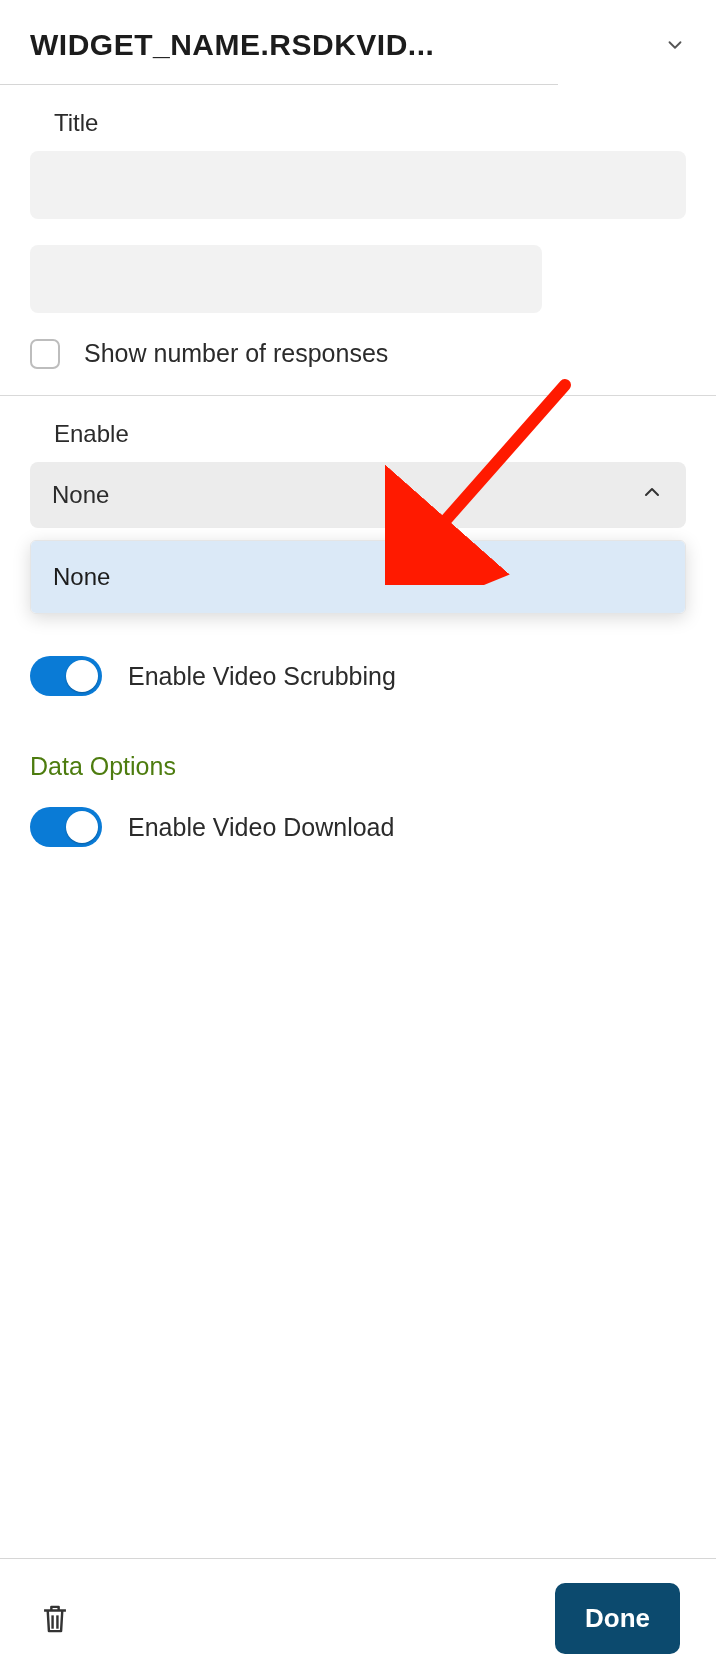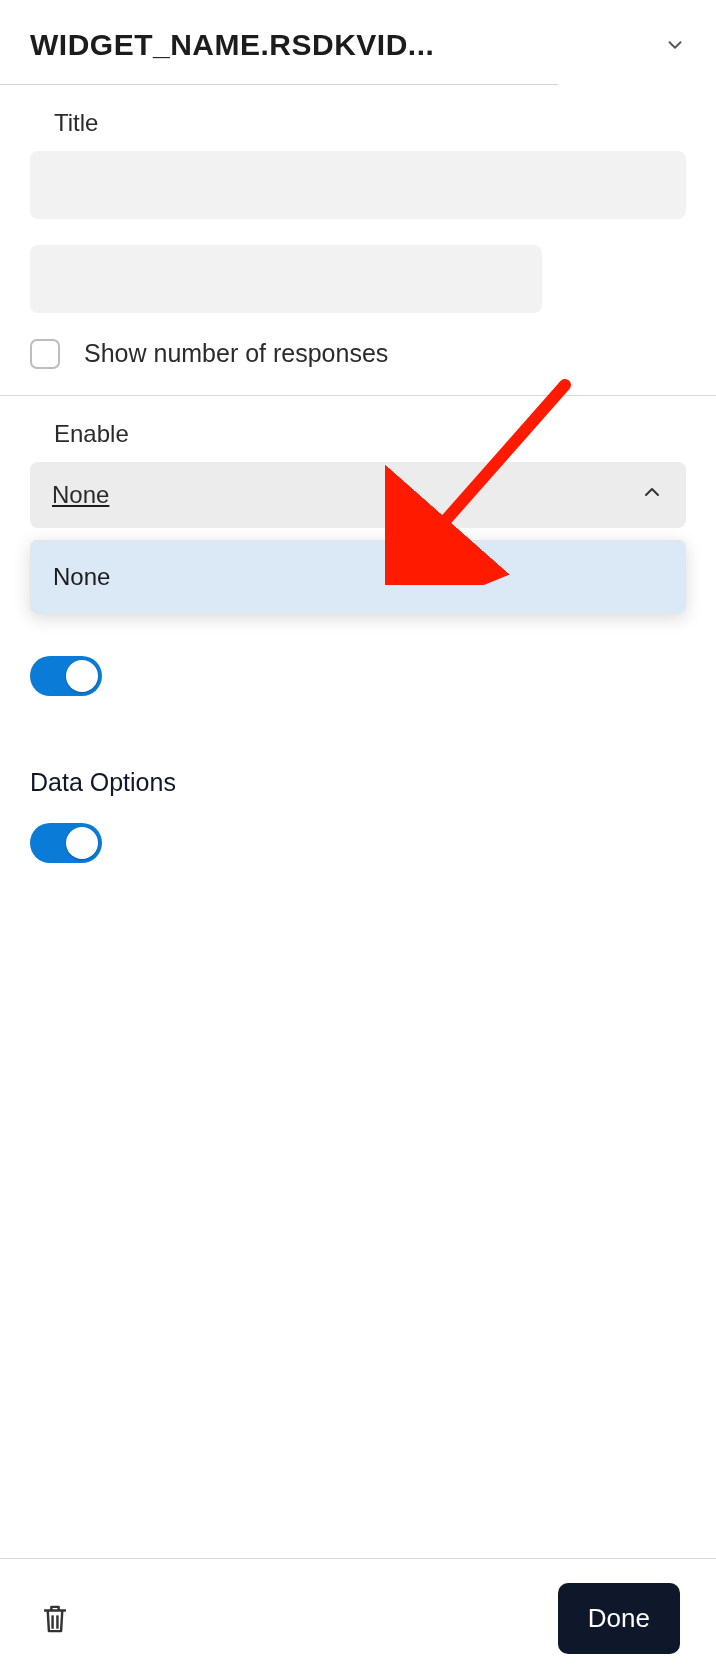--- a/index.html
+++ b/index.html
@@ -82,21 +82,20 @@
     width: 30px; height: 30px;
     border: 2px solid #bdbdbd;
     border-radius: 7px;
     background: #fff;
   }
   .checkbox-label { font-size: 25px; color:#2b2b2b; }
 
   
   .dropdown {
     position: relative;
-    text-decoration: underline;
   }
   .dropdown-closed {
     width: 100%;
     height: 66px;
     background: #ececec;
     border-radius: 8px;
     display: flex;
     align-items: center;
     justify-content: space-between;
     padding: 0 22px;
@@ -141,43 +140,43 @@
     right: 4px; top: 4px;
     width: 32px; height: 32px;
     background: #fff;
     border-radius: 50%;
     box-shadow: 0 1px 2px rgba(0,0,0,0.25);
   }
   .toggle-label { font-size: 25px; color:#2b2b2b; }
 
   .subheading {
     font-size: 25px;
-    color: #0f172a;
-    margin-top: 72px;
+    color: #4d7c0f;
+    margin-top: 56px;
     margin-bottom: 4px;
   }
 
   
   .footer {
     position: absolute;
     bottom: 0; left: 0; right: 0;
     height: 120px;
     border-top: 1px solid #d6d6d6;
     display: flex;
     align-items: center;
     justify-content: space-between;
     padding: 0 36px 0 40px;
     background:#fff;
   }
   .trash-icon { width: 30px; height: 34px; display:block;}
   .done-btn {
-    background: #0f172a;
+    background: #0c4a6e;
     color: #fff;
     font-size: 26px;
-    font-weight: 400;
+    font-weight: 700;
     border: none;
     border-radius: 10px;
     padding: 20px 30px;
     cursor: pointer;
   }
 
   
   .arrow-annot {
     position: absolute;
     left: 385px;
@@ -230,28 +229,30 @@
     </div>
     <div class="dropdown-list">
       <div class="dropdown-option selected">None</div>
     </div>
   </div>
 
   <div class="toggle-row" style="margin-top:128px;">
     <div class="toggle">
         <div class="knob"></div>
       </div>
+    <div class="toggle-label">Enable Video Scrubbing</div>
   </div>
 
   <div class="subheading">Data Options</div>
 
   <div class="toggle-row">
     <div class="toggle">
         <div class="knob"></div>
       </div>
+    <div class="toggle-label">Enable Video Download</div>
   </div>
 </div>
 
 <div class="arrow-annot">
   <svg width="200" height="210" viewBox="0 0 200 210">
     <defs>
       <marker id="ah" markerWidth="14" markerHeight="14" refX="4" refY="7" orient="auto">
         <path d="M0,0 L14,7 L0,14 Z" fill="#ff1a00"></path>
       </marker>
     </defs>

